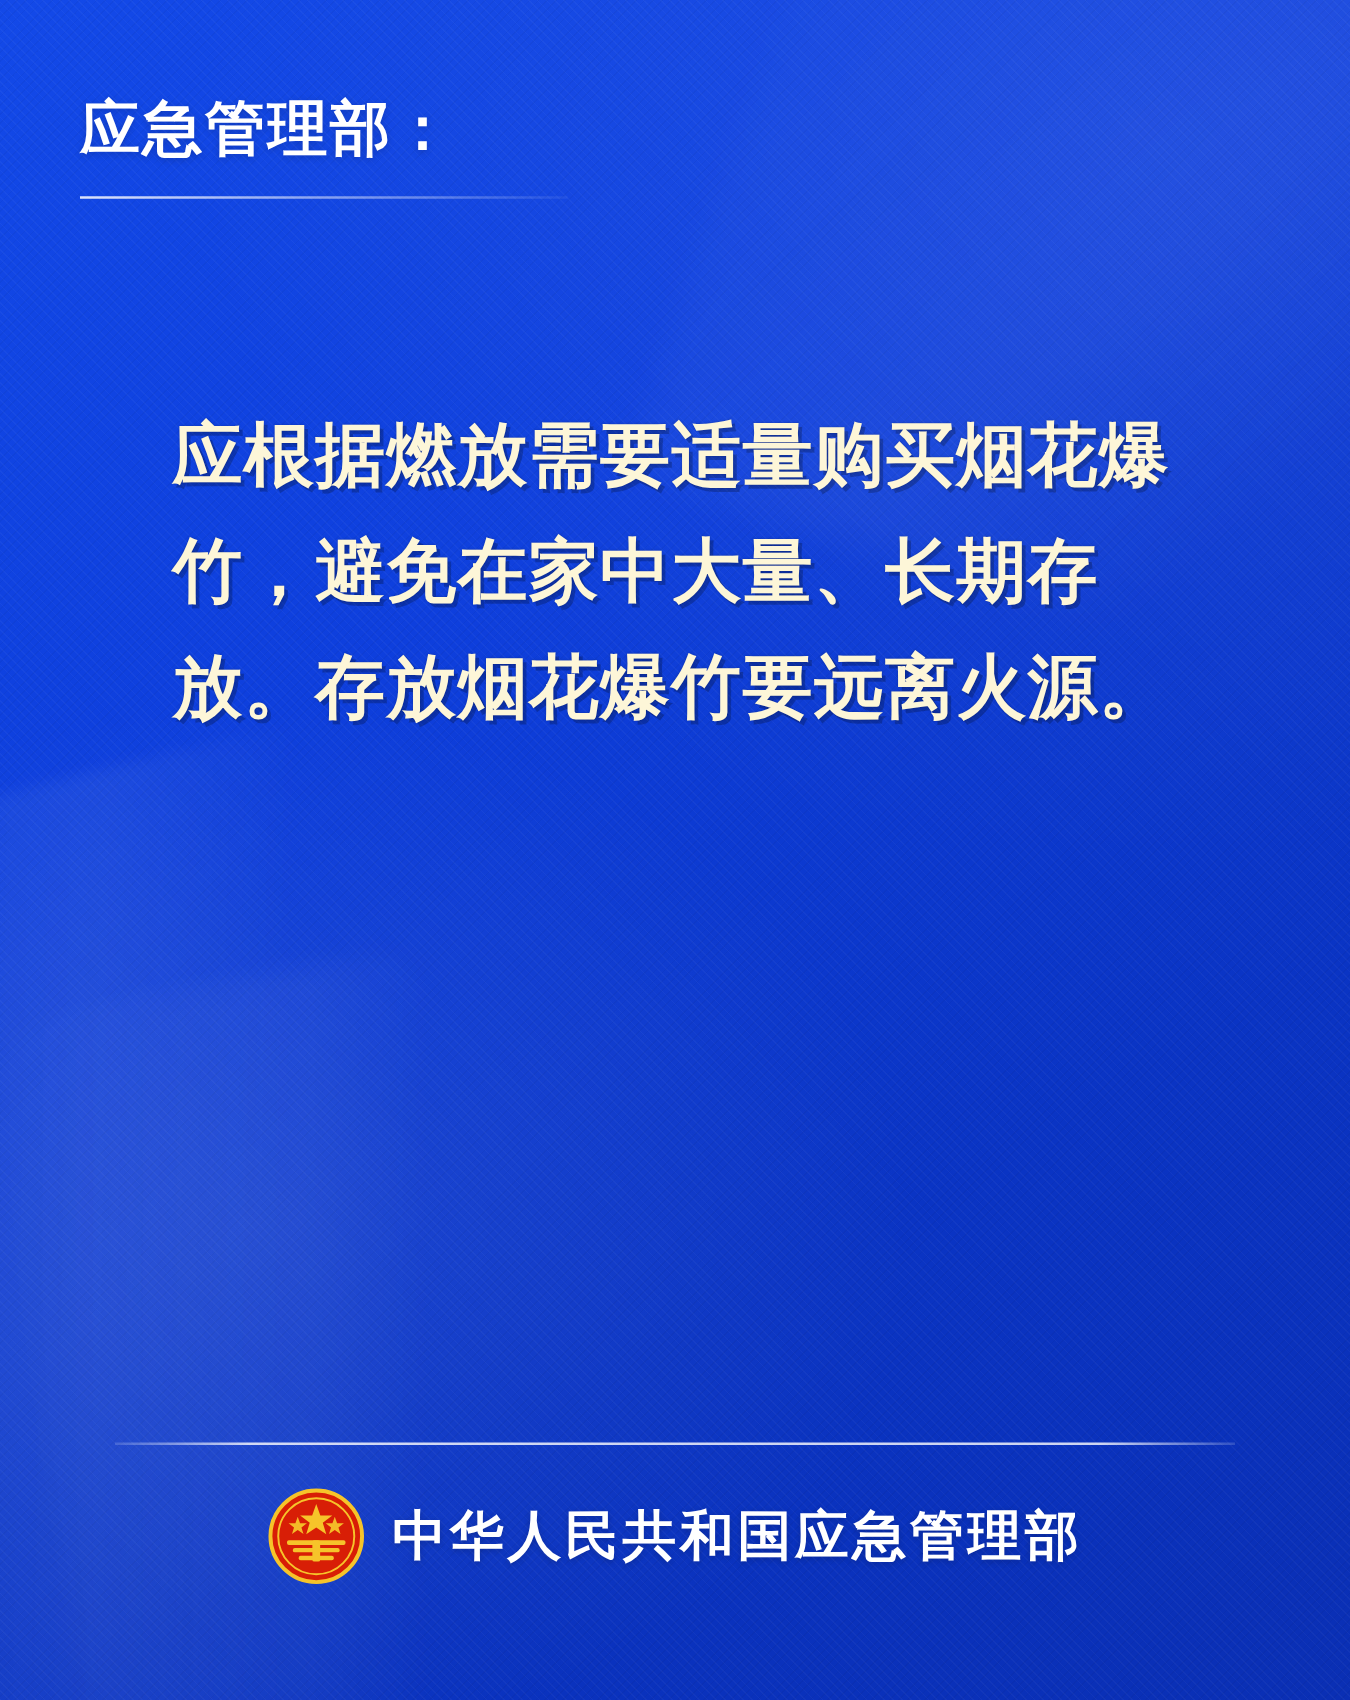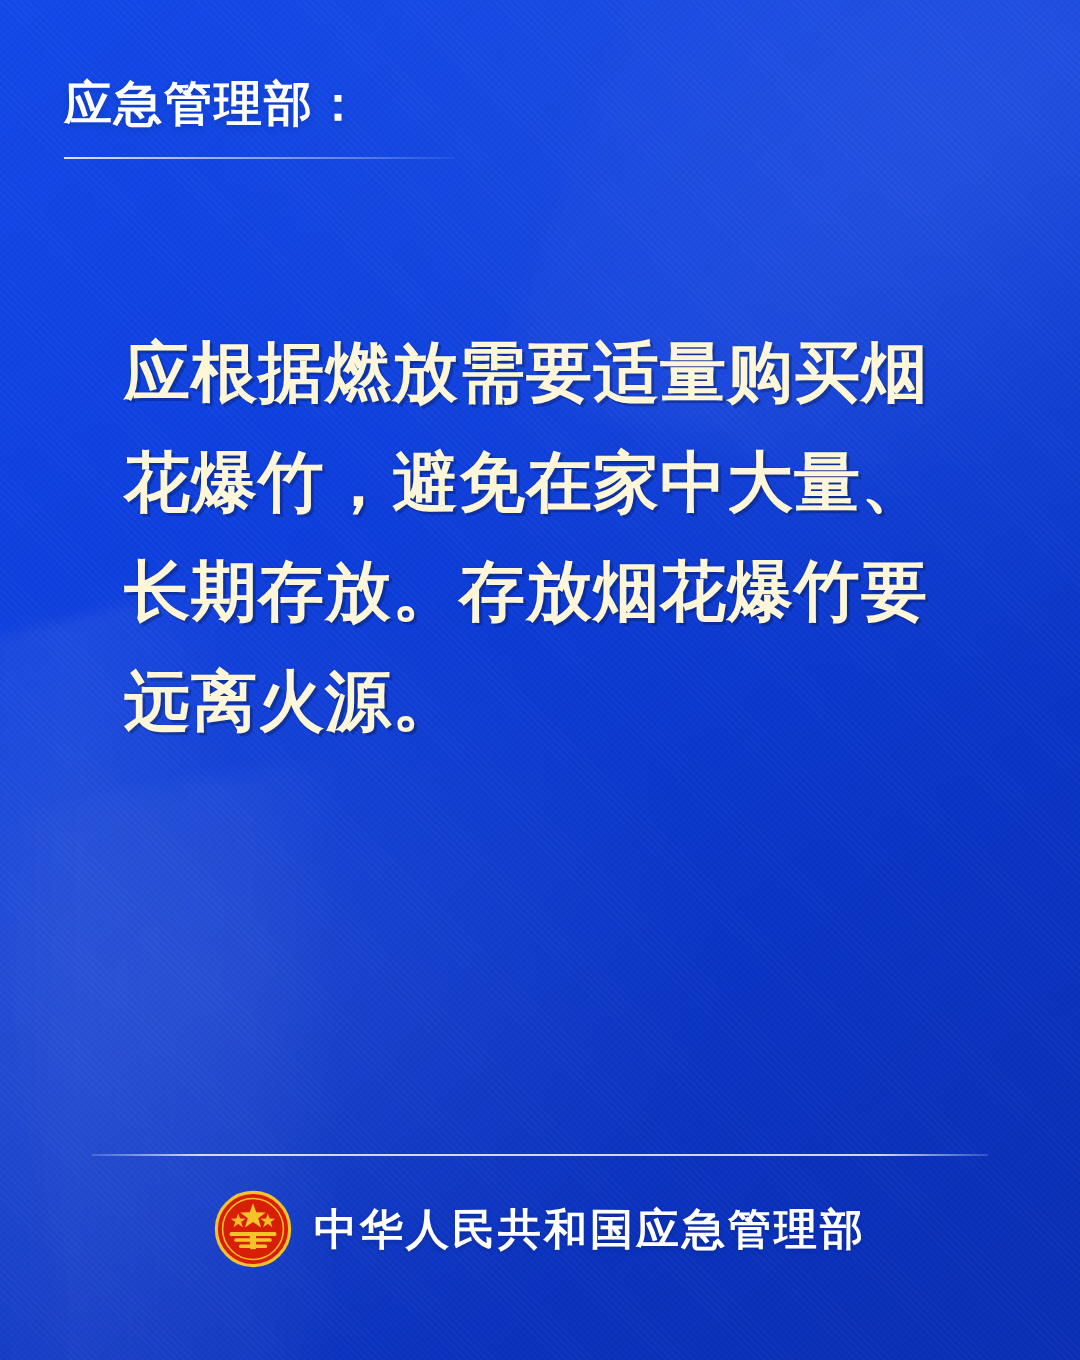--- a/index.html
+++ b/index.html
@@ -81,27 +81,27 @@
   }
   .header-rule {
     margin-top: 26px;
     width: 390px;
     height: 2px;
     background: linear-gradient(90deg, rgba(255,255,255,0.85) 0%, rgba(255,255,255,0.35) 70%, rgba(255,255,255,0.05) 100%);
   }
 
   .main-text {
     position: absolute;
-    left: 124px;
+    left: 138px;
     right: 96px;
     top: 318px;
     color: #fdf6d8;
     font-family: "DejaVu Serif", "Liberation Serif", serif;
     font-weight: bold;
-    font-size: 66px;
+    font-size: 56px;
     line-height: 1.66;
     letter-spacing: 1px;
     text-shadow:
       3px 3px 0px rgba(0,0,0,0.22),
       0 0 2px rgba(0,0,0,0.25);
   }
 
   .footer {
     position: absolute;
     left: 92px;

